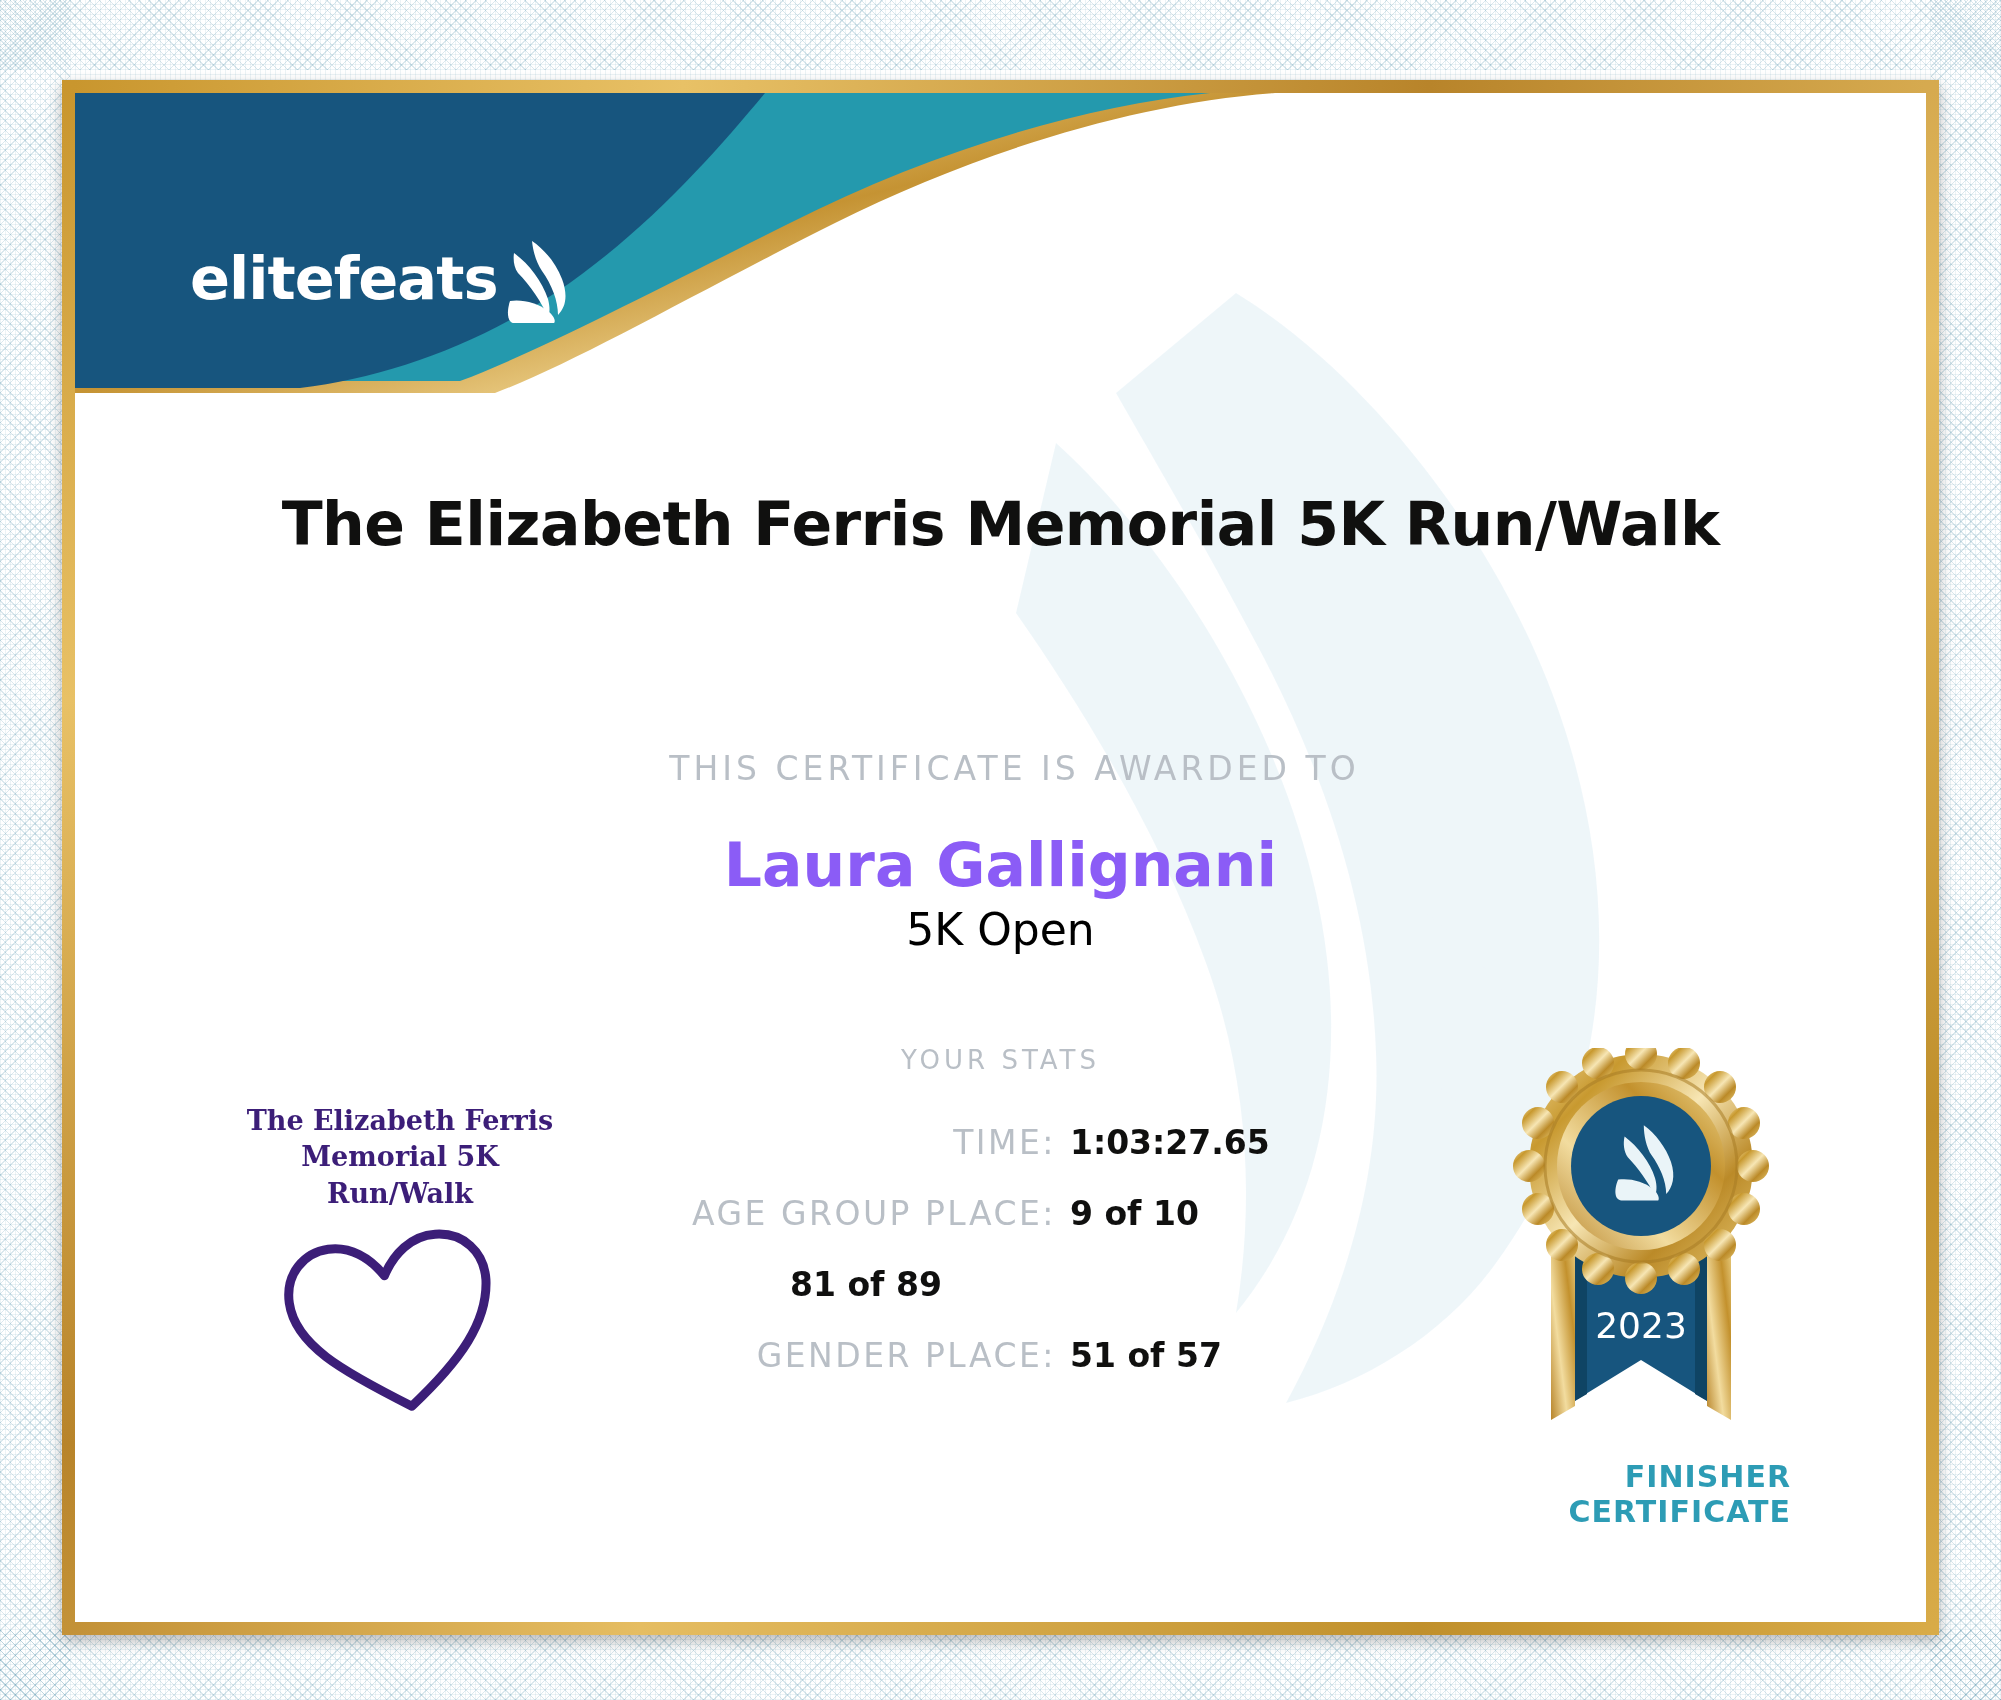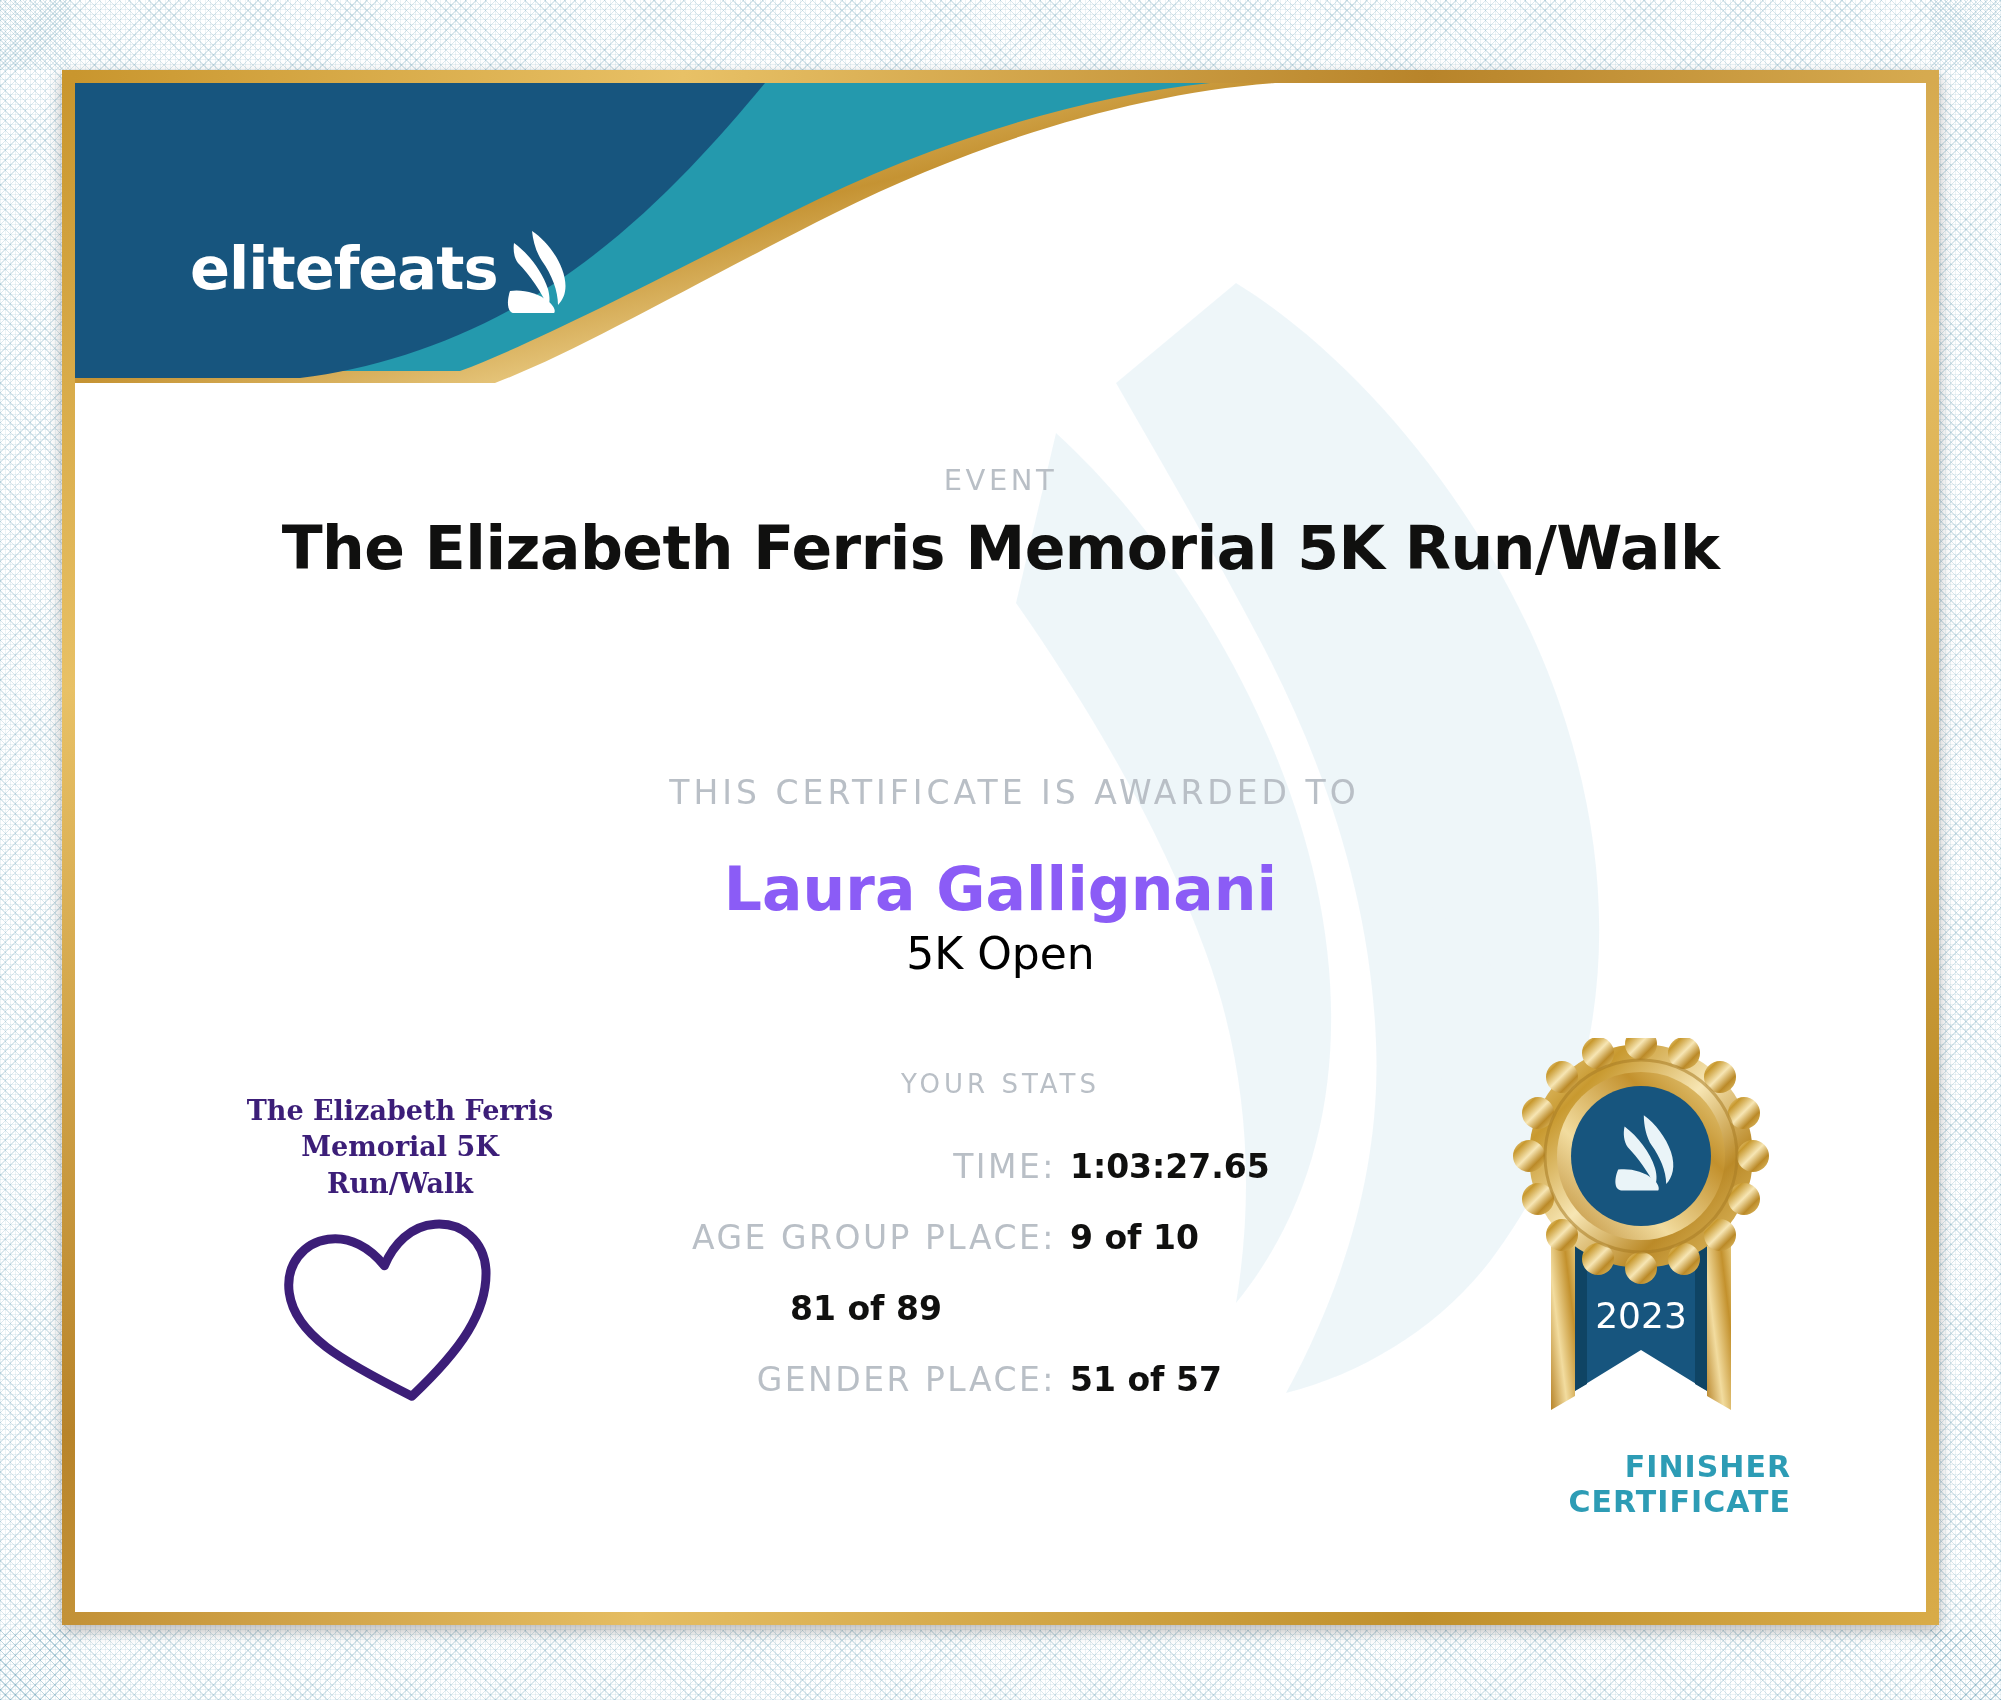--- a/index.html
+++ b/index.html
@@ -33,21 +33,21 @@
   }
   .guilloche-top { left: 0; top: 0; width: 2001px; height: 70px; }
   .guilloche-bottom { left: 0; bottom: 0; width: 2001px; height: 70px; }
   .guilloche-left { left: 0; top: 0; width: 70px; height: 1700px; }
   .guilloche-right { right: 0; top: 0; width: 70px; height: 1700px; }
 
   
   .gold-frame {
     position: absolute;
     left: 62px;
-    top: 70px;
+    top: 80px;
     width: 1877px;
     height: 1555px;
     box-sizing: border-box;
     border: 13px solid;
     border-image: linear-gradient(135deg, #c9962e 0%, #e8c166 18%, #b8842a 40%, #e5bd62 62%, #c0902c 85%, #d8ab48 100%) 1;
     background: #ffffff;
     box-shadow: 0 6px 14px rgba(0,0,0,0.28);
     overflow: hidden;
   }
 
@@ -243,21 +243,20 @@
       <svg class="brand-wing" width="78" height="86" viewBox="0 0 78 86">
         <g fill="#ffffff">
           <path d="M32 4 C44 12 56 26 62 42 C68 58 66 70 58 78 C58 64 52 48 42 34 C36 25 33 14 32 4 Z"></path>
           <path d="M14 16 C28 26 42 44 48 62 C50 70 50 76 48 80 C42 66 30 48 18 36 C14 31 13 23 14 16 Z"></path>
           <path d="M10 64 C22 62 38 66 48 74 C54 79 56 84 54 86 L14 86 C8 86 6 76 10 64 Z"></path>
         </g>
       </svg>
     </div>
 
     <div class="content">
-      <div class="label">EVENT</div>
       <div class="event-name">The Elizabeth Ferris Memorial 5K Run/Walk</div>
 
       <div class="awarded-label">THIS CERTIFICATE IS AWARDED TO</div>
       <div class="recipient">Laura Gallignani</div>
       <div class="division">5K Open</div>
 
       <div class="stats-label">YOUR STATS</div>
 
       <div class="stats-list">
         <div class="stat-row">

